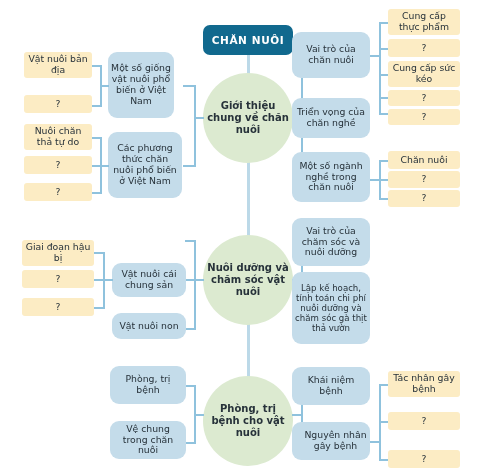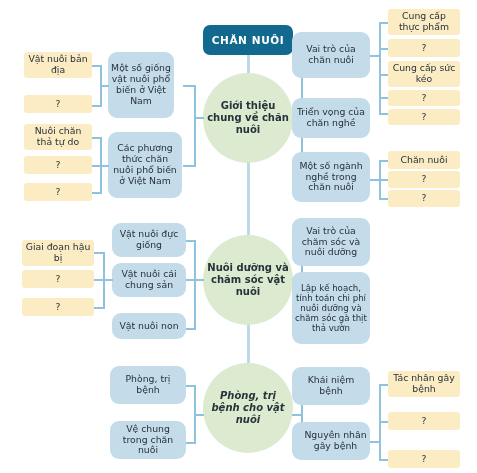--- a/index.html
+++ b/index.html
@@ -177,23 +177,20 @@
   <div class="node branch" style="left:203px; top:235px; width:90px; height:90px;">
     <span class="txt">Nuôi dưỡng và chăm sóc vật nuôi</span>
   </div>
 
   <div class="line" style="left:194px; top:279px; width:10px; height:2px;"></div>
   <div class="line" style="left:194px; top:240px; width:2px; height:90px;"></div>
   <div class="line" style="left:185px; top:240px; width:10px; height:2px;"></div>
   <div class="line" style="left:185px; top:279px; width:10px; height:2px;"></div>
   <div class="line" style="left:185px; top:328px; width:10px; height:2px;"></div>
 
-  <div class="node sub" style="left:112px; top:223px; width:74px; height:34px;">
-    <span class="txt">Vật nuôi đực giống</span>
-  </div>
   <div class="node sub" style="left:112px; top:263px; width:74px; height:34px;">
     <span class="txt">Vật nuôi cái chung sản</span>
   </div>
   <div class="node sub" style="left:112px; top:313px; width:74px; height:26px;">
     <span class="txt">Vật nuôi non</span>
   </div>
 
   <div class="line" style="left:103px; top:279px; width:10px; height:2px;"></div>
   <div class="line" style="left:103px; top:252px; width:2px; height:57px;"></div>
   <div class="line" style="left:94px; top:252px; width:10px; height:2px;"></div>
@@ -215,21 +212,21 @@
   <div class="line" style="left:301px; top:243px; width:10px; height:2px;"></div>
   <div class="line" style="left:301px; top:298px; width:10px; height:2px;"></div>
 
   <div class="node sub" style="left:292px; top:218px; width:78px; height:48px;">
     <span class="txt">Vai trò của chăm sóc và nuôi dưỡng</span>
   </div>
   <div class="node sub" style="left:292px; top:272px; width:78px; height:72px; font-size:8.6px;">
     <span class="txt">Lập kế hoạch, tính toán chi phí nuôi dưỡng và chăm sóc gà thịt thả vườn</span>
   </div>
 
-  <div class="node branch" style="left:203px; top:363px; width:90px; height:90px;font-style:italic;">
+  <div class="node branch" style="left:203px; top:376px; width:90px; height:90px;">
     <span class="txt">Phòng, trị bệnh cho vật nuôi</span>
   </div>
 
   <div class="line" style="left:194px; top:414px; width:10px; height:2px;"></div>
   <div class="line" style="left:194px; top:385px; width:2px; height:59px;"></div>
   <div class="line" style="left:185px; top:385px; width:10px; height:2px;"></div>
   <div class="line" style="left:185px; top:442px; width:10px; height:2px;"></div>
 
   <div class="node sub" style="left:110px; top:366px; width:76px; height:38px;">
     <span class="txt">Phòng, trị bệnh</span>

